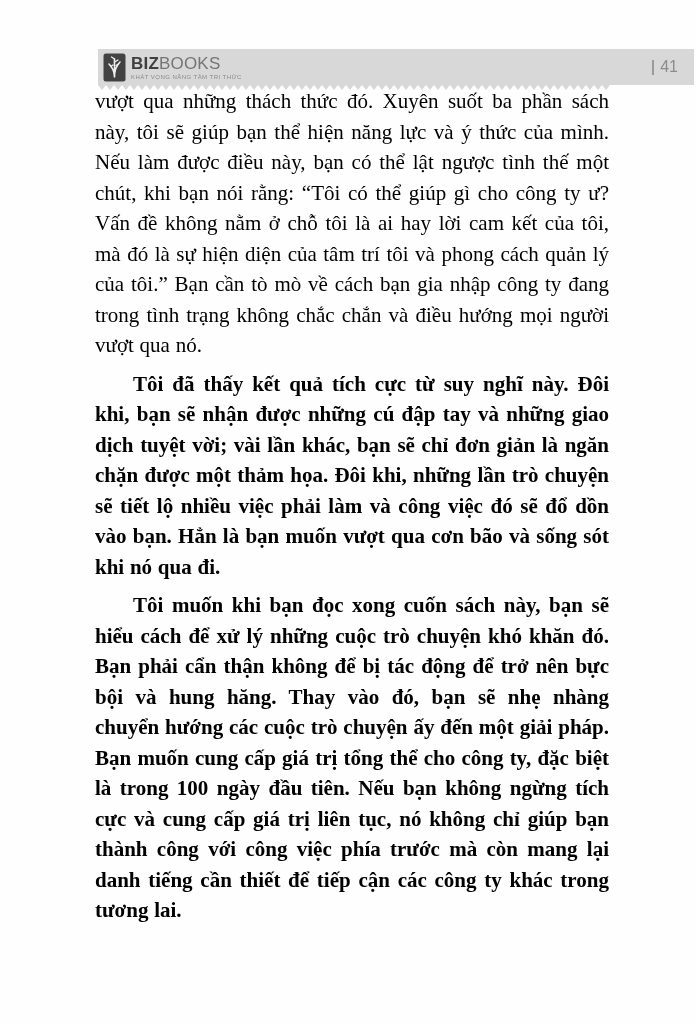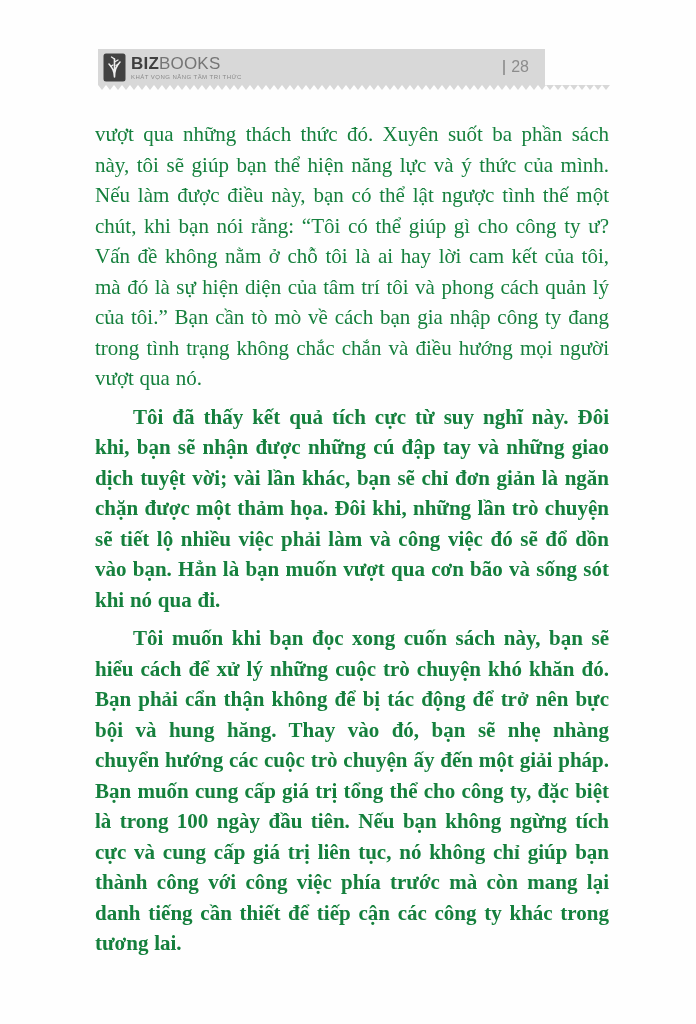--- a/index.html
+++ b/index.html
@@ -14,21 +14,21 @@
     background: #fefefe;
     overflow: hidden;
     font-family: "Liberation Serif", serif;
   }
 
   
   .header-bar {
     position: absolute;
     left: 98px;
     top: 49px;
-    width: 447px;
+    width: 596px;
     height: 36px;
     background: #d8d8d8;
     display: flex;
     align-items: center;
     justify-content: space-between;
   }
   .sawtooth {
     position: absolute;
     left: 0;
     top: 100%;
@@ -82,23 +82,23 @@
   .page-num {
     font-family: "Liberation Sans", sans-serif;
     font-size: 16px;
     color: #8c8c8c;
   }
 
   
   .content {
     position: absolute;
     left: 95px;
-    top: 119px;
+    top: 86px;
     width: 514px;
-    color: #15803d;
+    color: #000000;
   }
   .content p {
     margin: 0 0 8px 0;
     font-size: 21px;
     line-height: 30.5px;
     text-align: justify;
     text-align-last: left;
     word-spacing: 0.5px;
   }
   .content p.indent {
@@ -123,21 +123,21 @@
       <div class="brand-block">
         <div class="brand-line">
           <span class="brand-primary">BIZ</span><span class="brand-secondary">BOOKS</span>
         </div>
         <div class="brand-tagline">KHÁT VỌNG NÂNG TẦM TRI THỨC</div>
       </div>
     </div>
 
     <div class="page-num-group">
       <span class="page-num-rule"></span>
-      <span class="page-num">28</span>
+      <span class="page-num">41</span>
     </div>
 
     <svg class="sawtooth" viewBox="0 0 512 5" preserveAspectRatio="none" xmlns="http://www.w3.org/2000/svg">
       <defs>
         <pattern id="saw" width="8" height="5" patternUnits="userSpaceOnUse">
           <path d="M0,0 L4,5 L8,0 Z" fill="#d8d8d8"></path>
         </pattern>
       </defs>
       <rect width="512" height="5" fill="url(#saw)"></rect>
     </svg>

